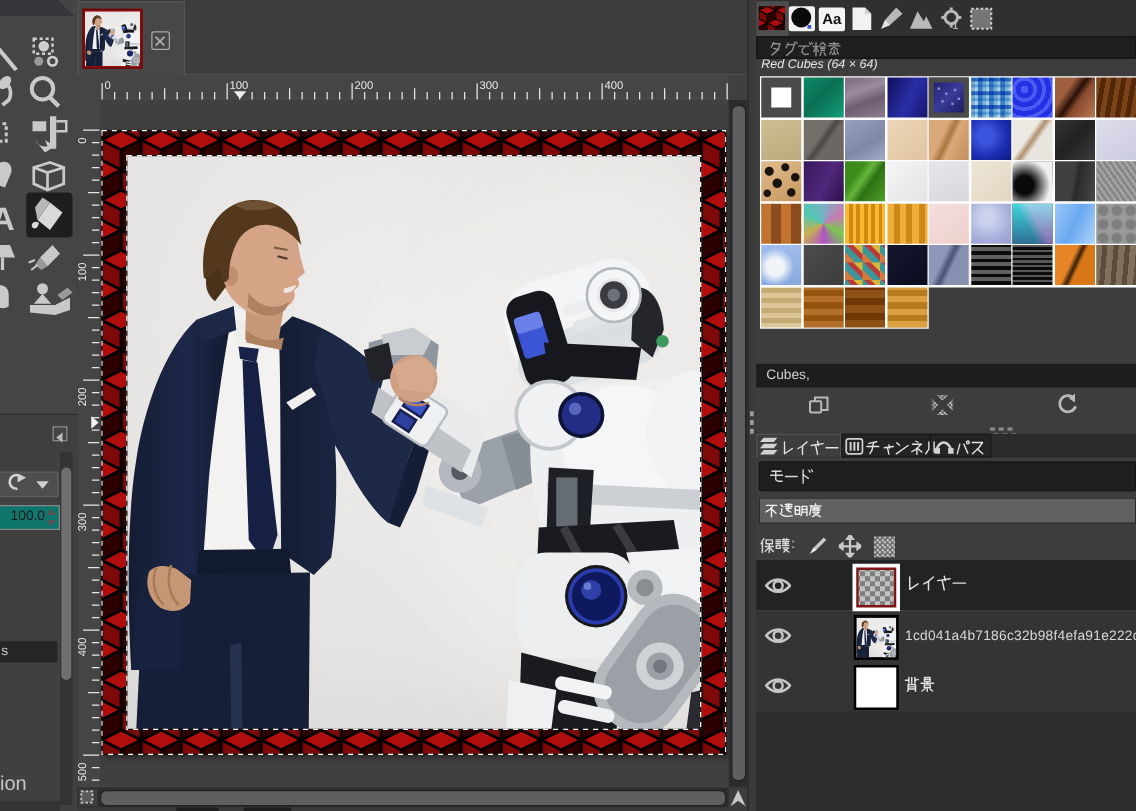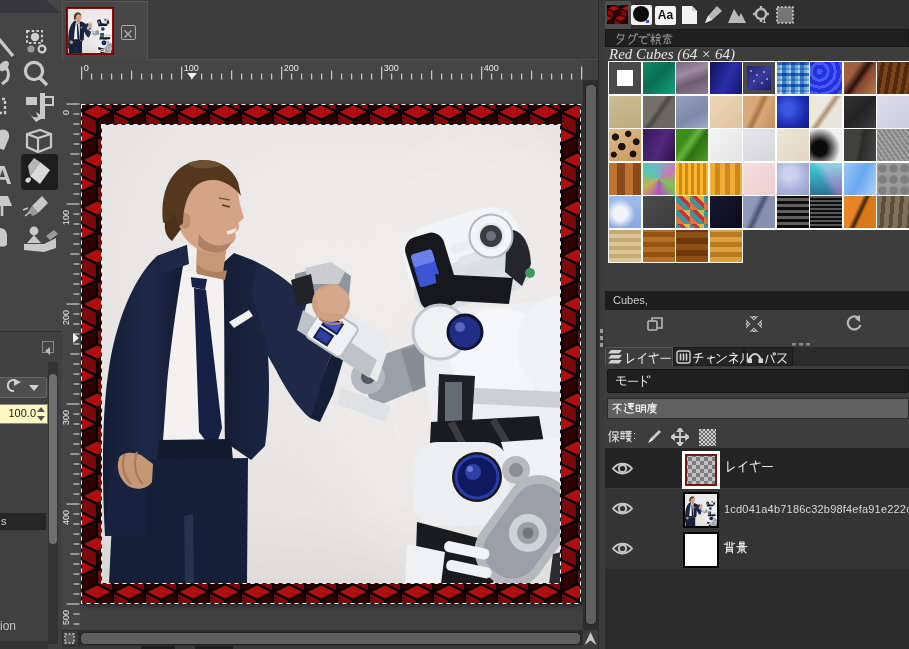--- a/index.html
+++ b/index.html
@@ -203,31 +203,31 @@
   </svg>
 <div style="position:absolute;left:0;top:331px;width:62px;height:318px;background:#404040;border-top:1px solid #2c2c2c;"></div>
 <div style="position:absolute;left:42px;top:341px;width:12px;height:12px;border:1px solid #8a8a8a;background:#454545;"><svg width="10" height="10">
       <polygon points="7,1 2,5 7,9" fill="#b9b9b9"></polygon>
     </svg></div>
 <div style="position:absolute;left:0;top:377px;width:47px;height:21px;background:#4e4e4e;border:1px solid #666;border-left:none;border-radius:0 3px 3px 0;"><svg width="45" height="19">
       <path d="M14,13 a5.5,5.5 0 1 1 3,-9.5" fill="none" stroke="#d0d0d0" stroke-width="2"></path>
       <polygon points="14,1 21,4 14,8" fill="#d0d0d0"></polygon>
       <polygon points="29,7 39,7 34,13" fill="#d0d0d0"></polygon>
     </svg></div>
-<div style="position:absolute;left:0;top:404px;width:48px;height:20px;background:#fef9c3;border:1px solid #888;border-left:none;text-decoration:underline;">
+<div style="position:absolute;left:0;top:404px;width:48px;height:20px;background:#0f766e;border:1px solid #888;border-left:none;text-decoration:underline;">
     <div style="position:absolute;left:0;top:2px;width:36px;text-align:right;font-size:11px;color:#1a1a1a;">100.0</div>
     <svg width="10" height="18" style="position:absolute;right:1px;top:0">
       <polygon points="1,7 9,7 5,2" fill="#555"></polygon>
       <polygon points="1,11 9,11 5,16" fill="#555"></polygon>
     </svg>
   </div>
 <div style="position:absolute;left:48px;top:362px;width:10px;height:282px;background:#333333;"></div>
 <div style="position:absolute;left:49px;top:374px;width:8px;height:170px;background:#6f6f6f;border-radius:4px;"></div>
 <div style="position:absolute;left:0;top:513px;width:46px;height:17px;background:#262626;color:#cfcfcf;font-size:11px;padding:2px 0 0 1px;">s</div>
-<div style="position:absolute;left:0;top:619px;width:40px;height:14px;color:#c6c6c6;font-size:12px;">ion</div>
+<div style="position:absolute;left:0;top:619px;width:40px;height:14px;color:#c6c6c6;font-size:16px;">ion</div>
 <div style="position:absolute;left:0;top:641px;width:48px;height:8px;background:#333;"></div>
 <div style="position:absolute;left:62px;top:0;width:536px;height:649px;background:#404040;"></div>
 <div style="position:absolute;left:62px;top:0;width:536px;height:60px;background:#3d3d3d;border-bottom:1px solid #4e4e4e;"></div>
 <div style="position:absolute;left:62px;top:1px;width:86px;height:59px;background:#474747;border:1px solid #555;border-bottom:none;"></div>
 <div style="position:absolute;left:66px;top:7px;width:48px;height:48px;background:#8f0f0f;border:1px solid #6a0404;">
     <svg width="44" height="44" style="position:absolute;left:1px;top:1px">
       <g transform="scale(0.0957)">
         <use href="#photo"></use>
       </g>
     </svg>
@@ -450,21 +450,21 @@
         <path d="M48.7,2.0 L55.9,2.0" fill="none" stroke="#8f8f8f" stroke-width="1.10" stroke-linecap="round" stroke-linejoin="round"></path>
         <path d="M47.6,3.7 L57.0,3.7" fill="none" stroke="#8f8f8f" stroke-width="1.10" stroke-linecap="round" stroke-linejoin="round"></path>
         <path d="M51.9,5.0 L49.6,6.7" fill="none" stroke="#8f8f8f" stroke-width="1.10" stroke-linecap="round" stroke-linejoin="round"></path>
         <path d="M52.7,5.0 L55.0,6.7" fill="none" stroke="#8f8f8f" stroke-width="1.10" stroke-linecap="round" stroke-linejoin="round"></path>
         <path d="M52.3,6.7 L52.3,9.6" fill="none" stroke="#8f8f8f" stroke-width="1.10" stroke-linecap="round" stroke-linejoin="round"></path>
         <path d="M50.0,8.1 L48.9,10.2" fill="none" stroke="#8f8f8f" stroke-width="1.10" stroke-linecap="round" stroke-linejoin="round"></path>
         <path d="M54.6,8.1 L55.7,10.2" fill="none" stroke="#8f8f8f" stroke-width="1.10" stroke-linecap="round" stroke-linejoin="round"></path>
         <path d="M50.8,10.2 L53.8,10.2" fill="none" stroke="#8f8f8f" stroke-width="1.10" stroke-linecap="round" stroke-linejoin="round"></path>
       </svg></div>
   </div>
-<div style="position:absolute;left:609px;top:46px;width:300px;height:13px;font-size:15px;font-style:italic;color:#e6e6e6;font-family:Liberation Serif, serif;">Red Cubes (64 × 64)</div>
+<div style="position:absolute;left:609px;top:46px;width:300px;height:13px;font-size:10px;font-style:italic;color:#e6e6e6;">Red Cubes (64 × 64)</div>
 <div style="position:absolute;left:607.5px;top:60.5px;width:301.5px;height:169.0px;background:#fdfdfd;"></div>
 <div style="position:absolute;left:607.5px;top:228.0px;width:135.5px;height:35.0px;background:#fdfdfd;"></div>
 <div style="position:absolute;left:609.0px;top:62.0px;width:32px;height:32px;background:#4a4a4a;"></div>
 <div style="position:absolute;left:642.5px;top:62.0px;width:32px;height:32px;background:linear-gradient(135deg,#0d8a68,#0a6e52 45%,#14a07a);"></div>
 <div style="position:absolute;left:676.0px;top:62.0px;width:32px;height:32px;background:linear-gradient(160deg,#837088 10%,#9b8aa0 35%,#6d5c72 60%,#8d7c92);"></div>
 <div style="position:absolute;left:709.5px;top:62.0px;width:32px;height:32px;background:linear-gradient(115deg,#0e1060,#2a2ea6 55%,#14166e);"></div>
 <div style="position:absolute;left:743.0px;top:62.0px;width:32px;height:32px;background:#4a4a4a;"></div>
 <div style="position:absolute;left:776.5px;top:62.0px;width:32px;height:32px;background:linear-gradient(0deg,#cfe4ee 0 25%,#7ab8e0 25% 50%,#b8d8ea 50% 75%,#3a78cc 75%),linear-gradient(90deg,#9cc8e4 0 30%,#d8ecf4 30% 60%,#4a90d4 60%);background-size:14px 11px,9px 14px;background-blend-mode:multiply;"></div>
 <div style="position:absolute;left:810.0px;top:62.0px;width:32px;height:32px;background:repeating-radial-gradient(circle at 30% 30%,#4a5af4 0 3px,#2232e2 3px 7px);"></div>
 <div style="position:absolute;left:843.5px;top:62.0px;width:32px;height:32px;background:linear-gradient(125deg,#a06040 30%,#2a1008 48%,#8a4a30 60%,#b87a50);"></div>

